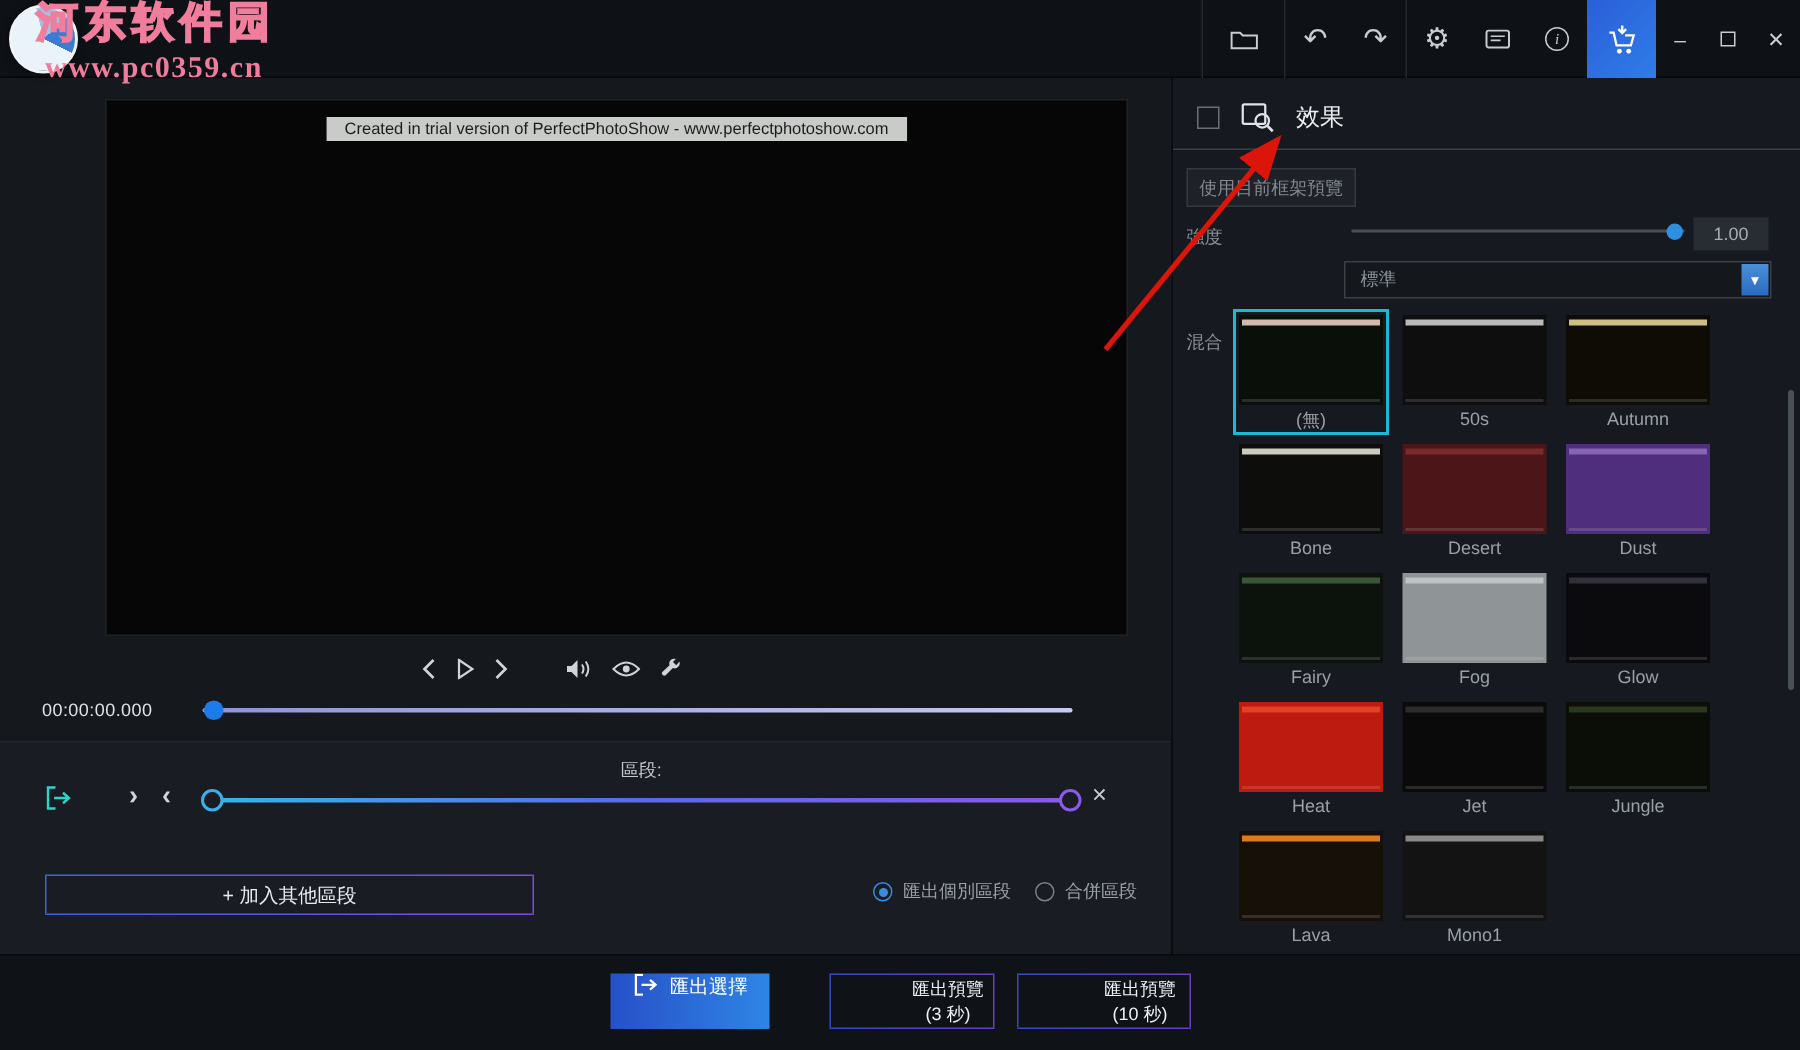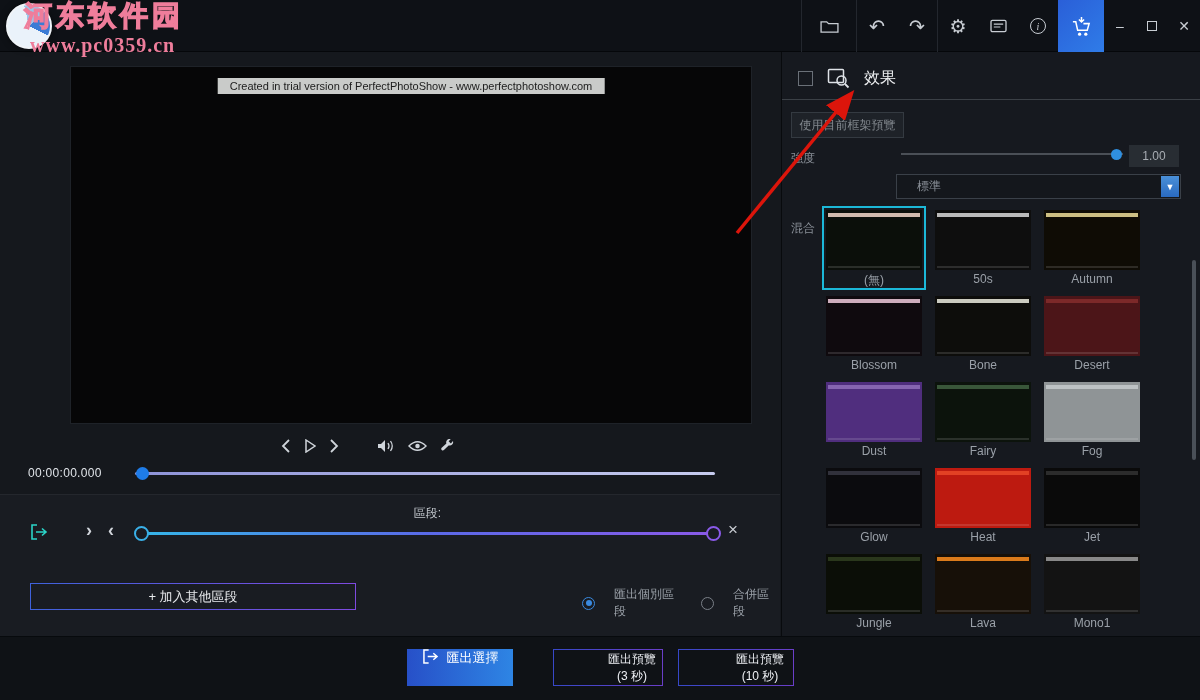--- a/index.html
+++ b/index.html
@@ -50,21 +50,21 @@
   .seg-slider { position:absolute; left:135px; top:30px; width:585px; height:17px; cursor:pointer; }
   .seg-track { position:absolute; top:7px; left:4px; right:4px; height:3px; border-radius:2px;
     background:linear-gradient(90deg,var(--slider-cyan,#35b6e8),#5a6ae8,var(--slider-purple,#8a5ae8)); }
   .seg-thumb { position:absolute; top:1px; width:15px; height:15px; border-radius:50%; background:#191c22; }
   .seg-thumb.left { left:-1px; border:2px solid #3ab0e8; }
   .seg-thumb.right { right:-1px; border:2px solid #8a5ae8; }
   .seg-close { position:absolute; left:728px; top:26px; font-size:17px; color:#c8ccd2; background:none; border:none; cursor:pointer; line-height:1; }
   .add-btn { position:absolute; left:30px; top:88px; width:326px; height:27px; background:transparent; color:#e8eaed; font-size:13px;
     border:1px solid #4a5ae0; border-image:linear-gradient(90deg,#3f62dc,#7e4ae0) 1; cursor:pointer; }
   .radios { position:absolute; left:582px; top:91px; display:flex; align-items:center; gap:16px; font-size:12px; color:#9aa0a8; }
-  .radio { display:flex; align-items:center; gap:19px; cursor:pointer; }
+  .radio { display:flex; align-items:center; gap:7px; cursor:pointer; }
   .radio-dot { width:13px; height:13px; border-radius:50%; border:1px solid #7a8088; position:relative; flex:none; }
   .radio.checked .radio-dot { border-color:#3a8ae0; }
   .radio.checked .radio-dot::after { content:""; position:absolute; left:2.5px; top:2.5px; width:6px; height:6px; border-radius:50%; background:#3a8ae0; }
 
   
   .footer { position:absolute; left:0; top:636px; width:1200px; height:64px; background:#0f1216; border-top:1px solid #070a0d; }
   .export-btn { position:absolute; left:407px; top:12px; width:106px; height:37px; display:flex; align-items:flex-start; justify-content:center; gap:8px;
     background:linear-gradient(90deg,#2750c8,#2e85e4); color:#fff; font-size:13px; border:none; cursor:pointer; }
   .outline-btn { position:absolute; top:12px; height:37px; background:transparent; color:#eef0f4; font-size:12px;
     border:1px solid #4043c0; border-image:linear-gradient(90deg,#3748c8,#6a3ec8) 1; cursor:pointer;padding-left:48px; }
@@ -75,21 +75,21 @@
   .panel-header { position:absolute; left:0; top:6px; width:100%; height:42px; border-bottom:1px solid #3b4046; display:flex; align-items:center; gap:14px; padding-left:16px; }
   .checkbox { width:15px; height:15px; border:1px solid #6a7078; background:transparent; flex:none; cursor:pointer; }
   .panel-title { font-size:16px; color:#eceef0; }
   .frame-preview-btn { position:absolute; left:9px; top:60px; width:113px; height:26px; background:#1e2228; border:1px solid #343a41; color:#83898f; font-size:12px; cursor:pointer; }
   .row-label { position:absolute; left:9px; font-size:12px; color:#8a9098; }
   .strength-label { top:98px; } .blend-label { top:128px;margin-top:40px; }
   .strength-slider { position:absolute; left:119px; top:94px; width:222px; height:16px; cursor:pointer; }
   .strength-track { position:absolute; top:7px; left:0; right:0; height:2px; background:#4a4f56; }
   .strength-thumb { position:absolute; top:3px; left:210px; width:11px; height:11px; border-radius:50%; background:#2f8fe0; }
   .strength-value { position:absolute; left:347px; top:93px; width:50px; height:22px; background:#282d33; color:#a8adb3; font-size:12px; display:flex; align-items:center; justify-content:center; }
-  .blend-select { position:absolute; left:114px; top:122px; width:285px; height:25px; background:#14171c; border:1px solid #3a4048; display:flex; align-items:center; padding-left:20px; font-size:12px; color:#8a9098; cursor:pointer; }
+  .blend-select { position:absolute; left:114px; top:122px; width:285px; height:25px; background:#14171c; border:1px solid #3a4048; display:flex; align-items:center; padding-left:10px; font-size:12px; color:#8a9098; cursor:pointer; }
   .blend-caret { position:absolute; right:1px; top:1px; bottom:1px; width:18px; background:linear-gradient(180deg,#4a90d8,#2a6ac0); color:#fff; font-size:9px; display:flex; align-items:center; justify-content:center; }
 
   .effects-grid { position:absolute; left:40px; top:154px; width:336px; display:grid; grid-template-columns:repeat(3,104px); column-gap:5px; row-gap:2px; }
   .effect-cell { width:104px; height:84px; padding:2px; border:2px solid transparent; cursor:pointer; }
   .effect-cell.selected { border-color:var(--selection-cyan,#1cb8d8); }
   .effect-thumb { position:relative; width:96px; height:60px; background:#0d0d0d; }
   .effect-strip { position:absolute; left:2px; right:2px; top:3px; height:4px; opacity:.95; }
   .effect-thumb::after { content:""; position:absolute; left:2px; right:2px; bottom:2px; height:2px; background:rgba(255,255,255,.13); }
   .effect-label { margin-top:2px; text-align:center; font-size:12px; color:#9aa0a8; white-space:nowrap; overflow:hidden; }
 
@@ -285,26 +285,20 @@
           <div class="effect-label">50s</div>
         </div>
 
         <div class="effect-cell">
           <div class="effect-thumb" style="background: rgb(15, 12, 5);">
             <div class="effect-strip" style="background: rgb(216, 201, 138);"></div>
           </div>
           <div class="effect-label">Autumn</div>
         </div>
 
-        <div class="effect-cell">
-          <div class="effect-thumb" style="background: rgb(15, 10, 14);">
-            <div class="effect-strip" style="background: rgb(216, 182, 198);"></div>
-          </div>
-          <div class="effect-label">Blossom</div>
-        </div>
 
         <div class="effect-cell">
           <div class="effect-thumb" style="background: rgb(13, 13, 11);">
             <div class="effect-strip" style="background: rgb(214, 214, 202);"></div>
           </div>
           <div class="effect-label">Bone</div>
         </div>
 
         <div class="effect-cell">
           <div class="effect-thumb" style="background: rgb(76, 21, 24);">

